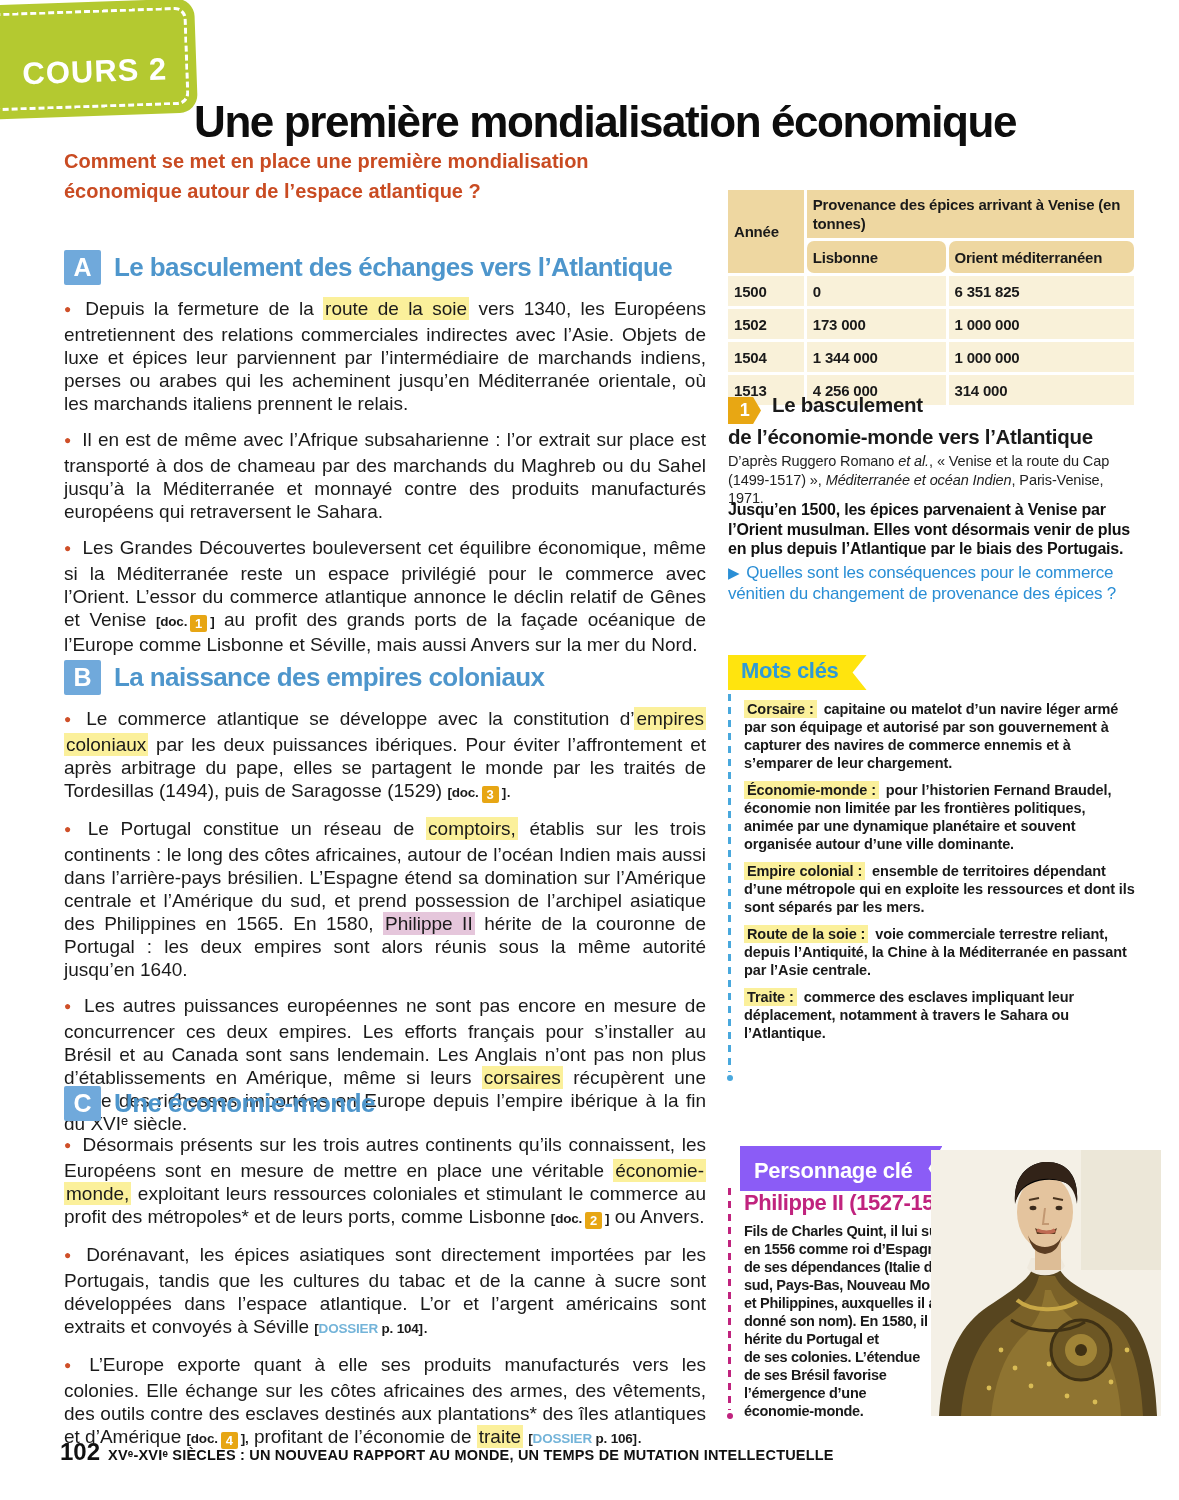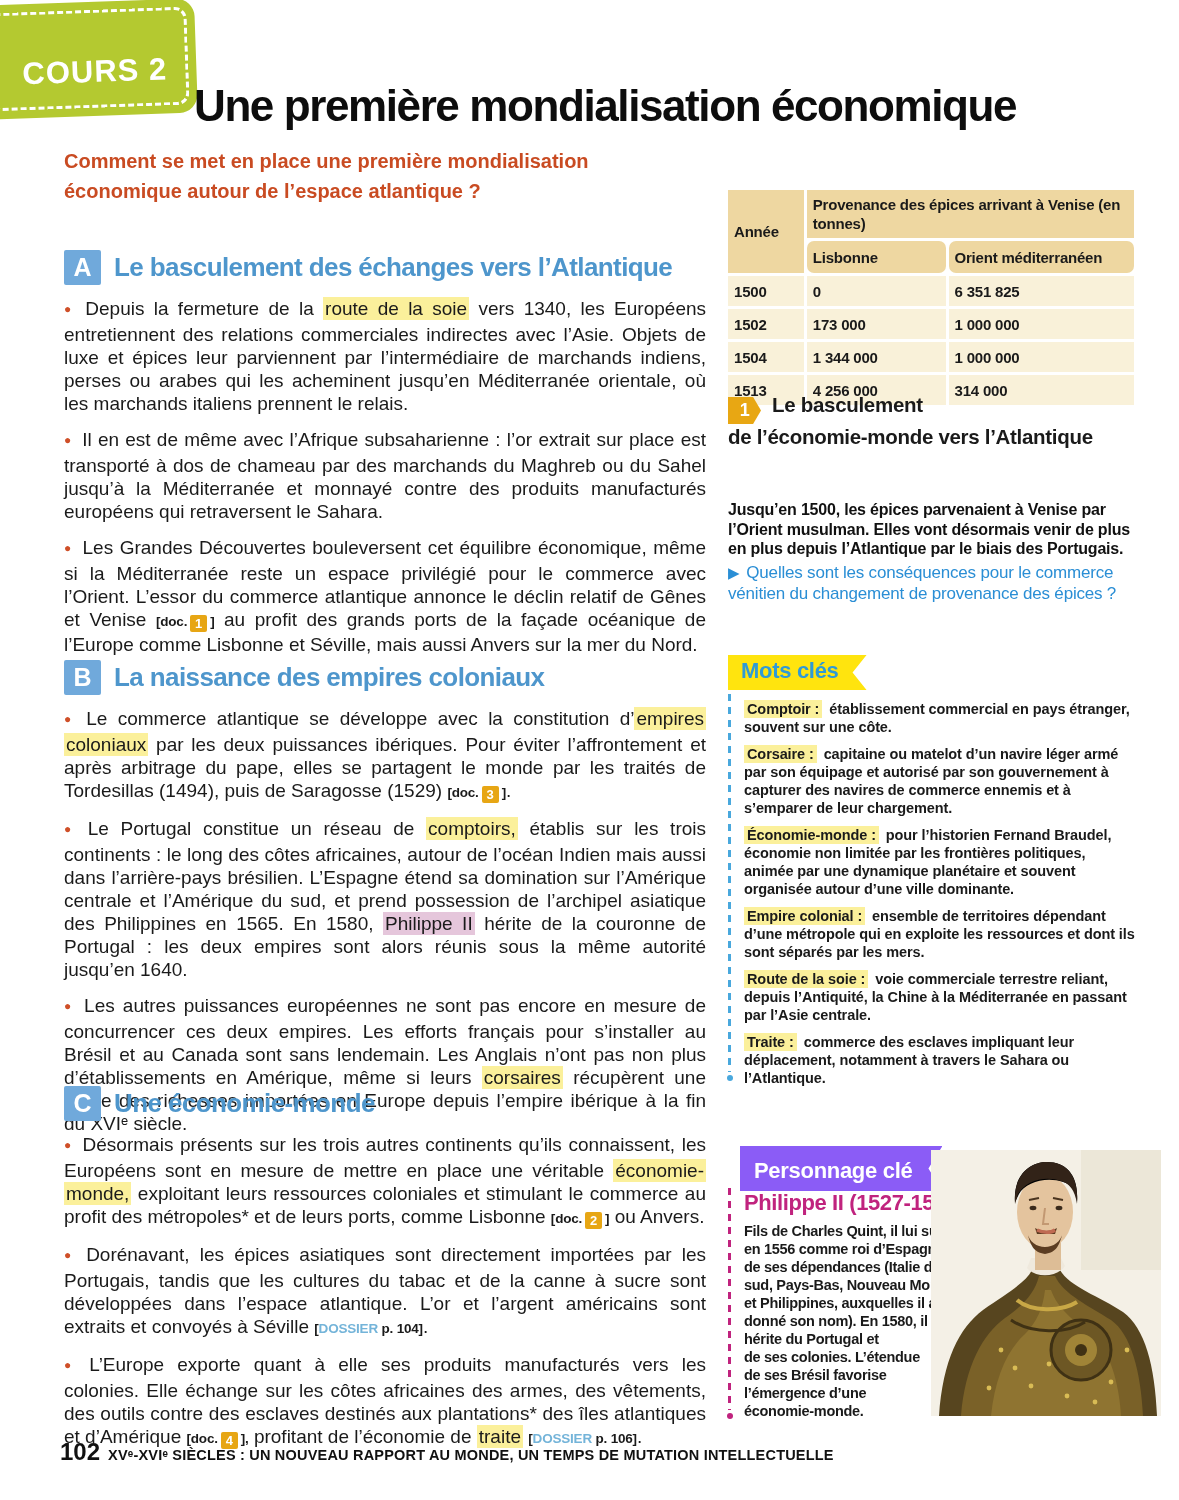--- a/index.html
+++ b/index.html
@@ -15,21 +15,21 @@
   }
   .cours-badge::before{
     content:"";position:absolute;inset:8px;border:3px dashed #fff;
     border-radius:4px 12px 12px 8px;
   }
   .cours-badge .lbl{
     position:absolute;left:38px;top:52px;color:#fff;font-size:31px;
     font-weight:bold;letter-spacing:1px;white-space:nowrap;
   }
   .page-title{
-    position:absolute;left:194px;top:52px;font-size:44px;font-weight:bold;
+    position:absolute;left:194px;top:68px;font-size:44px;font-weight:bold;
     letter-spacing:-1.4px;color:#0d0d0d;white-space:nowrap;
   }
   .question{
     position:absolute;left:64px;top:146px;width:610px;font-size:20px;
     line-height:30px;font-weight:bold;color:#c94b22;
   }
   
   .sec{position:absolute;left:64px;width:642px;}
   #secA{top:250px}#secB{top:660px}#secC{top:1086px}
   .sec-head{display:flex;align-items:center;gap:13px;margin-bottom:10px;}
@@ -185,29 +185,29 @@
           <td>4 256 000</td>
           <td>314 000</td>
         </tr>
       </tbody>
   </table>
 
   <div class="doc-cap">
     <span class="doc-flag">1</span><span>Le basculement</span><br>
     <span>de l’économie-monde vers l’Atlantique</span>
   </div>
+  <div class="doc-source"><span>D’après Ruggero Romano </span><span class="seg-i">et al.</span><span>, « Venise et la route du Cap (1499-1517) », </span><span class="seg-i">Méditerranée et océan Indien</span><span>, Paris-Venise, 1971.</span></div>
   <div class="doc-body">Jusqu’en 1500, les épices parvenaient à Venise par l’Orient musulman. Elles vont désormais venir de plus en plus depuis l’Atlantique par le biais des Portugais.</div>
   <div class="doc-question">
     <span class="tri">▶</span><span>Quelles sont les conséquences pour le commerce vénitien du changement de provenance des épices ?</span>
   </div>
 
   <div class="ribbon ribbon-yellow">Mots clés</div>
   <div class="dash-blue"></div>
   <div class="mots-box">
-      <div class="kw"><span class="term">Comptoir :</span> établissement commercial en pays étranger, souvent sur une côte.</div>
       <div class="kw"><span class="term">Corsaire :</span> capitaine ou matelot d’un navire léger armé par son équipage et autorisé par son gouvernement à capturer des navires de commerce ennemis et à s’emparer de leur chargement.</div>
       <div class="kw"><span class="term">Économie-monde :</span> pour l’historien Fernand Braudel, économie non limitée par les frontières politiques, animée par une dynamique planétaire et souvent organisée autour d’une ville dominante.</div>
       <div class="kw"><span class="term">Empire colonial :</span> ensemble de territoires dépendant d’une métropole qui en exploite les ressources et dont ils sont séparés par les mers.</div>
       <div class="kw"><span class="term">Route de la soie :</span> voie commerciale terrestre reliant, depuis l’Antiquité, la Chine à la Méditerranée en passant par l’Asie centrale.</div>
       <div class="kw"><span class="term">Traite :</span> commerce des esclaves impliquant leur déplacement, notamment à travers le Sahara ou l’Atlantique.</div>
     </div>
 
   <div class="ribbon ribbon-pink">Personnage clé</div>
   <div class="dash-pink"></div>
   <div class="pers-name">Philippe II (1527-1598)</div>

